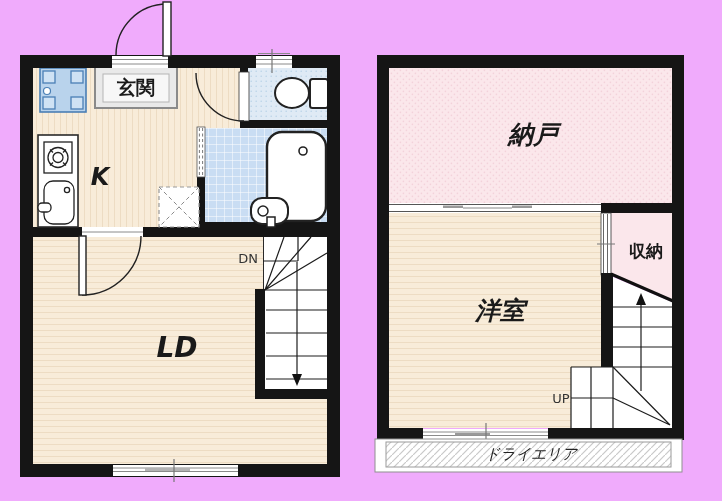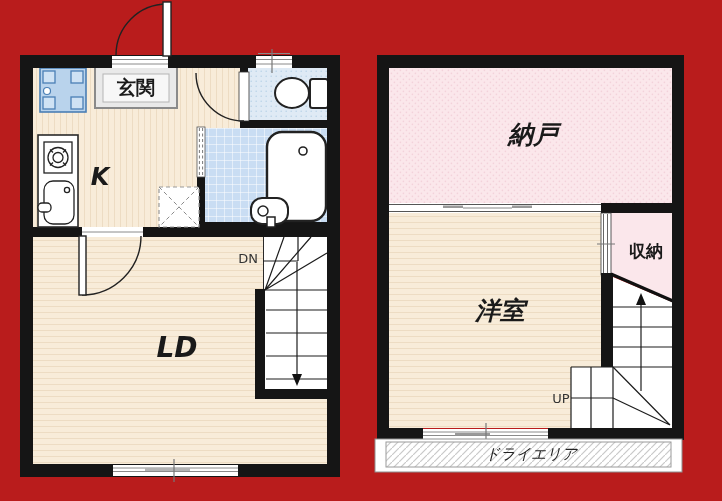--- a/index.html
+++ b/index.html
@@ -1,16 +1,16 @@
 <!DOCTYPE html>
 <html style="--wall: #151515; --wood_floor: #f8ecd9; --wood_floor_stripe: #eddcc3; --pink_floor: #fbe7eb; --pink_floor_dot: #f3d2da; --toilet_floor: #dfeaf5; --toilet_floor_dot: #b9d3e8; --bath_floor: #c9ddf3; --table_fill: #b9d3ec; --table_stroke: #4a7fb5; --fixture_stroke: #222222; --window_line: #8a8a8a; --hatch_line: #c9c9c9;"><head>
 <meta charset="utf-8">
 <style>
   html,body{margin:0;padding:0;background:#fff;}
-  .canvas{position:relative;width:722px;height:501px;background:#b91c1c;overflow:hidden;}
+  .canvas{position:relative;width:722px;height:501px;background:#f0abfc;overflow:hidden;}
   svg{display:block;font-family:"DejaVu Sans","Liberation Sans",sans-serif;}
   .wall{fill:var(--wall,#151515);}
   .lbl{fill:#1a1a1a;font-family:"DejaVu Sans","Liberation Sans",sans-serif;}
   .lbl-xl{font-size:28px;font-weight:bold;font-style:italic;}
   .lbl-room{font-size:25px;font-weight:bold;font-style:italic;}
   .lbl-k{font-size:24px;font-weight:bold;font-style:italic;}
   .lbl-genkan{font-size:19px;font-weight:bold;}
   .lbl-syuno{font-size:17px;font-weight:bold;}
   .lbl-sm{font-size:13px;fill:#333;font-weight:normal;}
   .lbl-dry{font-size:15px;font-style:italic;fill:#222;}

